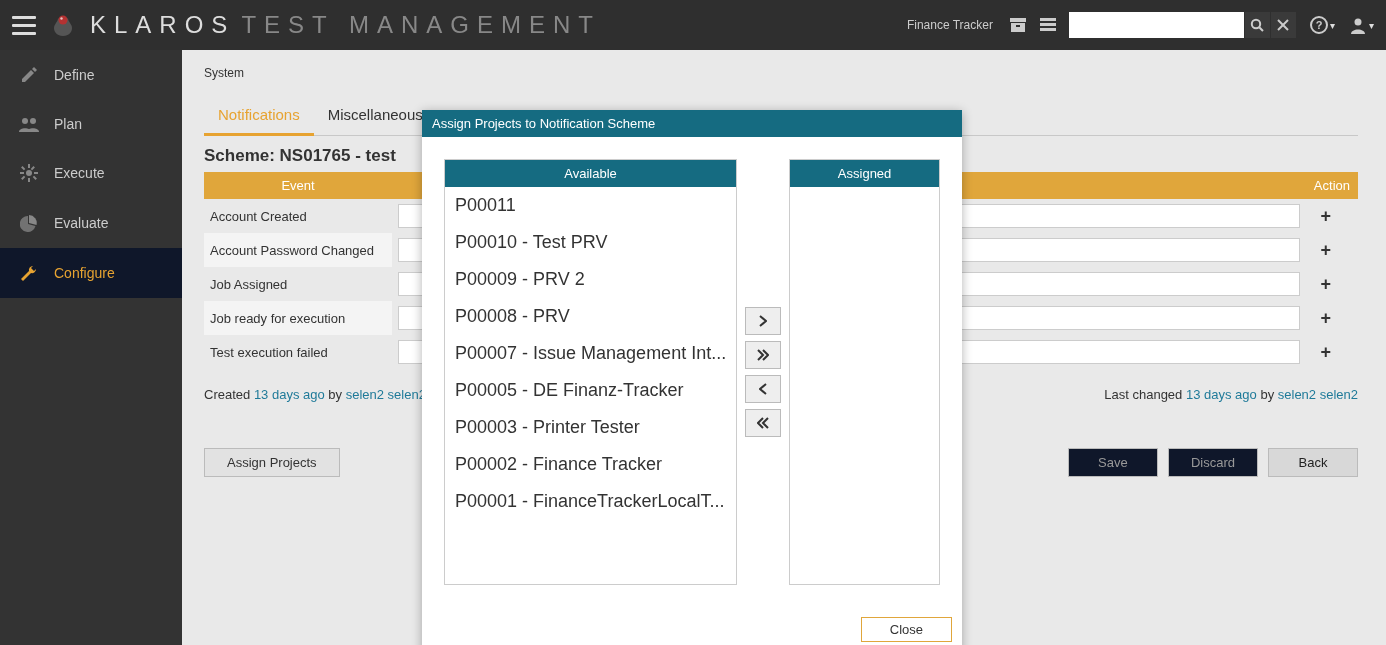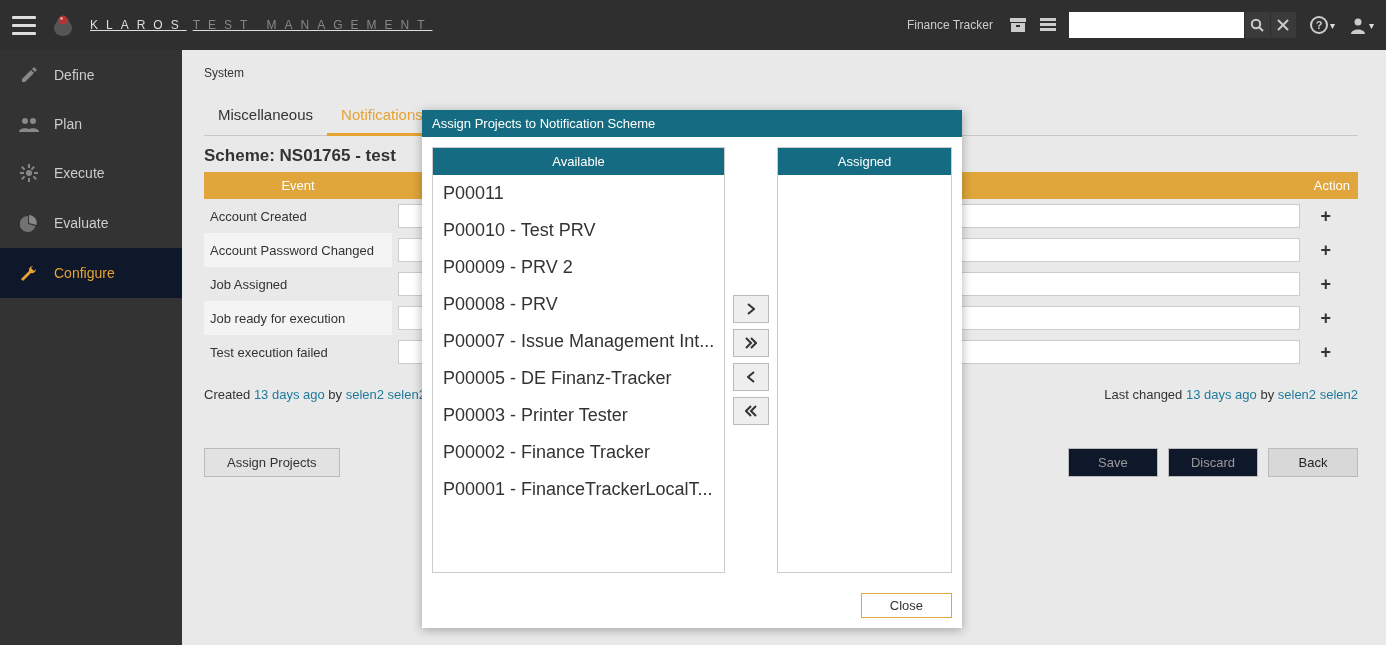--- a/index.html
+++ b/index.html
@@ -25,21 +25,21 @@
   }
   .hamburger {
     width: 24px; height: 24px;
     display: flex; flex-direction: column; justify-content: space-around;
     cursor: pointer;
     margin-right: 14px;
   }
   .hamburger span { height: 3px; background: #ddd; border-radius: 1px; }
   .logo { width:26px; height:26px; margin-right:14px; position:relative; }
   .logo svg { width:26px; height:26px; }
-  .brand { font-size: 12px; letter-spacing: 8px; color: #ddd; font-weight:400;text-decoration:underline; }
+  .brand { font-size: 24px; letter-spacing: 8px; color: #ddd; font-weight:400; }
   .brand .sub { color: #888; margin-left: 6px; }
   .topbar-spacer { flex: 1; }
   .project-name { font-size: 12px; color: #ccc; margin-right: 10px; }
   .top-icon { width: 18px; height: 18px; margin: 0 6px; cursor:pointer; color:#ddd; display:flex; align-items:center; justify-content:center;}
   .search-box {
     width: 175px; height: 26px; background: #fff; border: none; margin-left:6px;
     padding: 2px 6px; font-size: 12px; color:#333;
   }
   .search-btn, .clear-btn {
     width: 26px; height: 26px; background:#3a3a3a; display:flex; align-items:center; justify-content:center;
@@ -107,21 +107,21 @@
   .btn.disabled { color:#999; }
 
   
   .modal {
     position:absolute; left:422px; top:110px; width:540px; background:#fff;
     box-shadow:0 2px 10px rgba(0,0,0,0.3); z-index:100;
   }
   .modal-header {
     background:#156b81; color:#fff; padding:6px 10px; font-size:13px;
   }
-  .modal-body { padding:10px; display:flex; gap:8px; }
+  .modal-body { padding:22px; display:flex; gap:8px; }
   .picklist { flex:1; border:1px solid #ccc; height:426px; display:flex; flex-direction:column; }
   .picklist-header { background:#156b81; color:#fff; padding:6px; text-align:center; font-size:13px; }
   .picklist-body { flex:1; overflow:auto; }
   .pick-item { padding:8px 10px; font-size:18px; color:#333; cursor:pointer; white-space:nowrap; overflow:hidden; text-overflow:ellipsis;}
   .pick-controls { display:flex; flex-direction:column; justify-content:center; gap:6px; }
   .pick-btn {
     width:36px; height:28px; border:1px solid #bbb; background:#eee;
     display:flex; align-items:center; justify-content:center; cursor:pointer; font-size:13px; color:#333;
   }
   .modal-footer { padding:10px; display:flex; justify-content:flex-end; border-top:0; }
@@ -250,22 +250,22 @@
           </svg>
       </span>
       <span>Configure</span>
     </div>
   </div>
 
   <div class="main">
     <div class="page-title">System</div>
 
     <div class="tabs">
+      <div class="tab active">Notifications</div>
       <div class="tab">Miscellaneous</div>
-      <div class="tab active">Notifications</div>
     </div>
 
     <div class="scheme-title">Scheme: NS01765 - test</div>
 
     <table class="events">
       <thead>
         <tr>
           <th>Event</th>
           <th></th>
           <th>Action</th>

